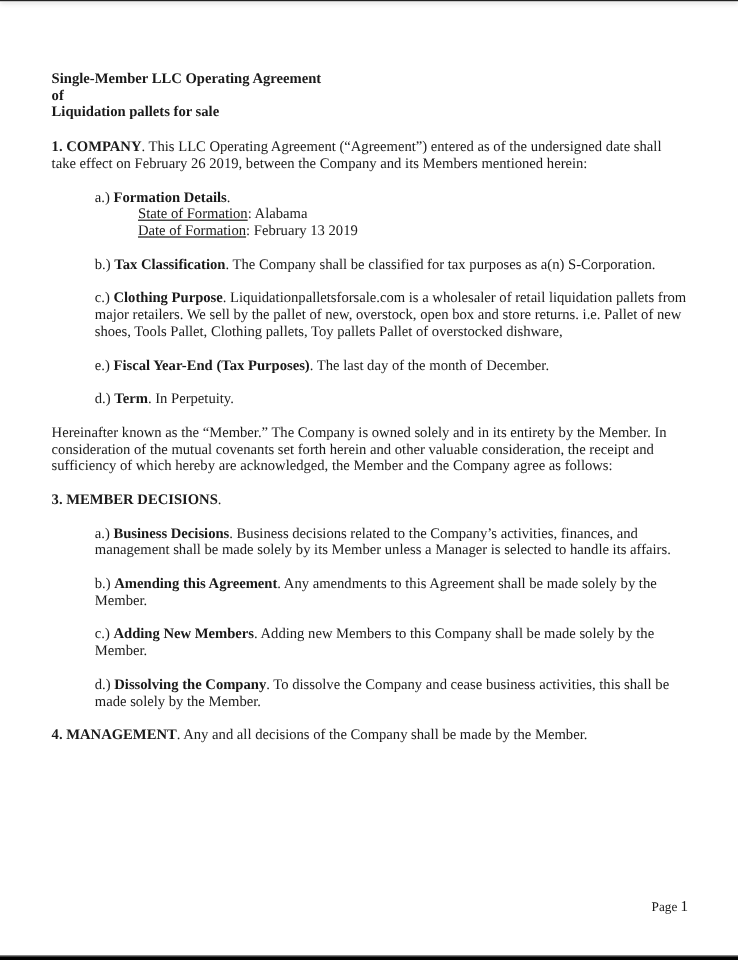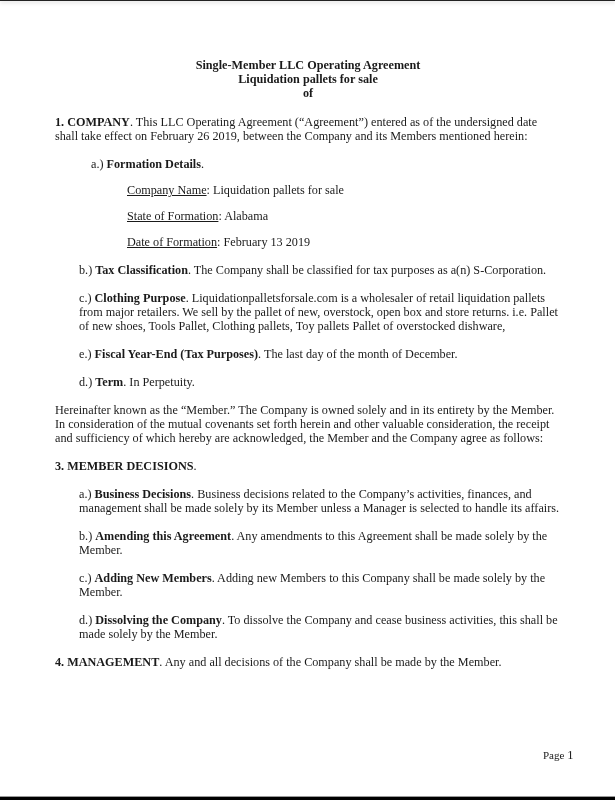--- a/index.html
+++ b/index.html
@@ -33,30 +33,30 @@
       background: #000;
       border-top: 1px solid #9a9a9a;
     }
     .page {
       position: absolute;
       left: 43px;
       top: 58px;
       width: 530px;
     }
     .title-block {
-      text-align: center;
+      text-align: left;
       font-weight: bold;
       line-height: 14px;
       margin-left: 0;
       width: 530px;
       position: relative;
       left: 0;
     }
     .title-line { display: block; }
-    p { margin: 12px; }
+    p { margin: 0; }
     .section { margin-top: 14px; }
     .sub {
       margin-left: 36px;
       margin-top: 14px;
     }
     .details {
       margin-left: 72px;
     }
     .member-details {
       margin-left: 36px;
@@ -74,30 +74,29 @@
   </style>
 </head>
 <body>
 
 <div class="top-edge"></div>
 
 <div class="page">
 
   <div class="title-block">
     <span class="title-line">Single-Member LLC Operating Agreement</span>
+    <span class="title-line">of</span>
     <span class="title-line">Liquidation pallets for sale</span>
-    <span class="title-line">of</span>
   </div>
 
   <p class="section" style="margin-top:15px"><b>1. COMPANY</b><span>. This LLC Operating Agreement (“Agreement”) entered as of the undersigned date shall take effect on February 26 2019, between the Company and its Members mentioned herein:</span></p>
 
   <div class="sub">
     <p><span>a.) </span><b>Formation Details</b><span>.</span></p>
     <div class="details" style="margin-left:36px">
-      <p><span class="u">Company Name</span><span>: Liquidation pallets for sale</span></p>
       <p><span class="u">State of Formation</span><span>: Alabama</span></p>
       <p><span class="u">Date of Formation</span><span>: February 13 2019</span></p>
     </div>
   </div>
 
   <p class="sub"><span>b.) </span><b>Tax Classification</b><span>. The Company shall be classified for tax purposes as a(n) S-Corporation.</span></p>
 
   <p class="sub"><span>c.) </span><b>Clothing Purpose</b><span>.  Liquidationpalletsforsale.com is a wholesaler of retail liquidation pallets from major retailers. We sell by the pallet of new, overstock, open box and store returns. i.e. Pallet of new shoes, Tools Pallet, Clothing pallets, Toy pallets Pallet of overstocked dishware,</span></p>
 
   <p class="sub"><span>e.) </span><b>Fiscal Year-End (Tax Purposes)</b><span>. The last day of the month of December.</span></p>

